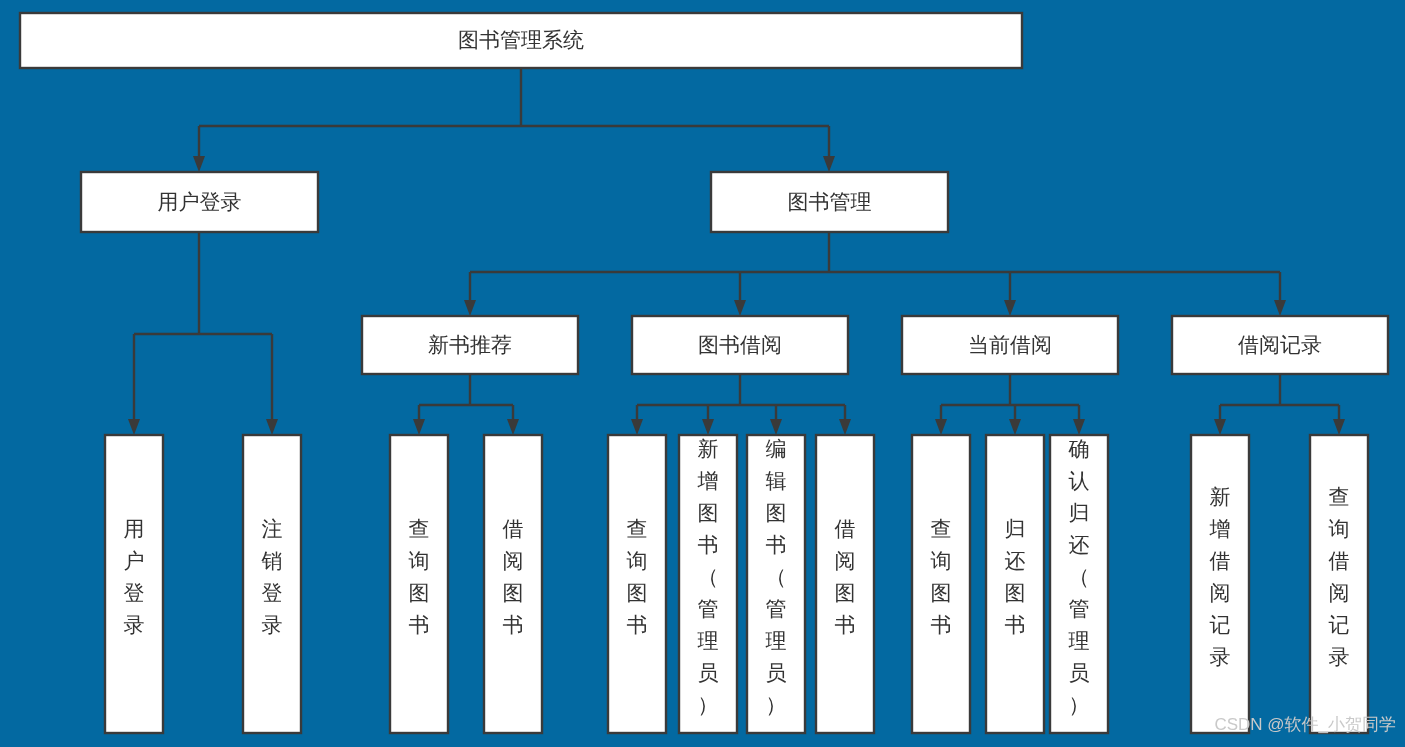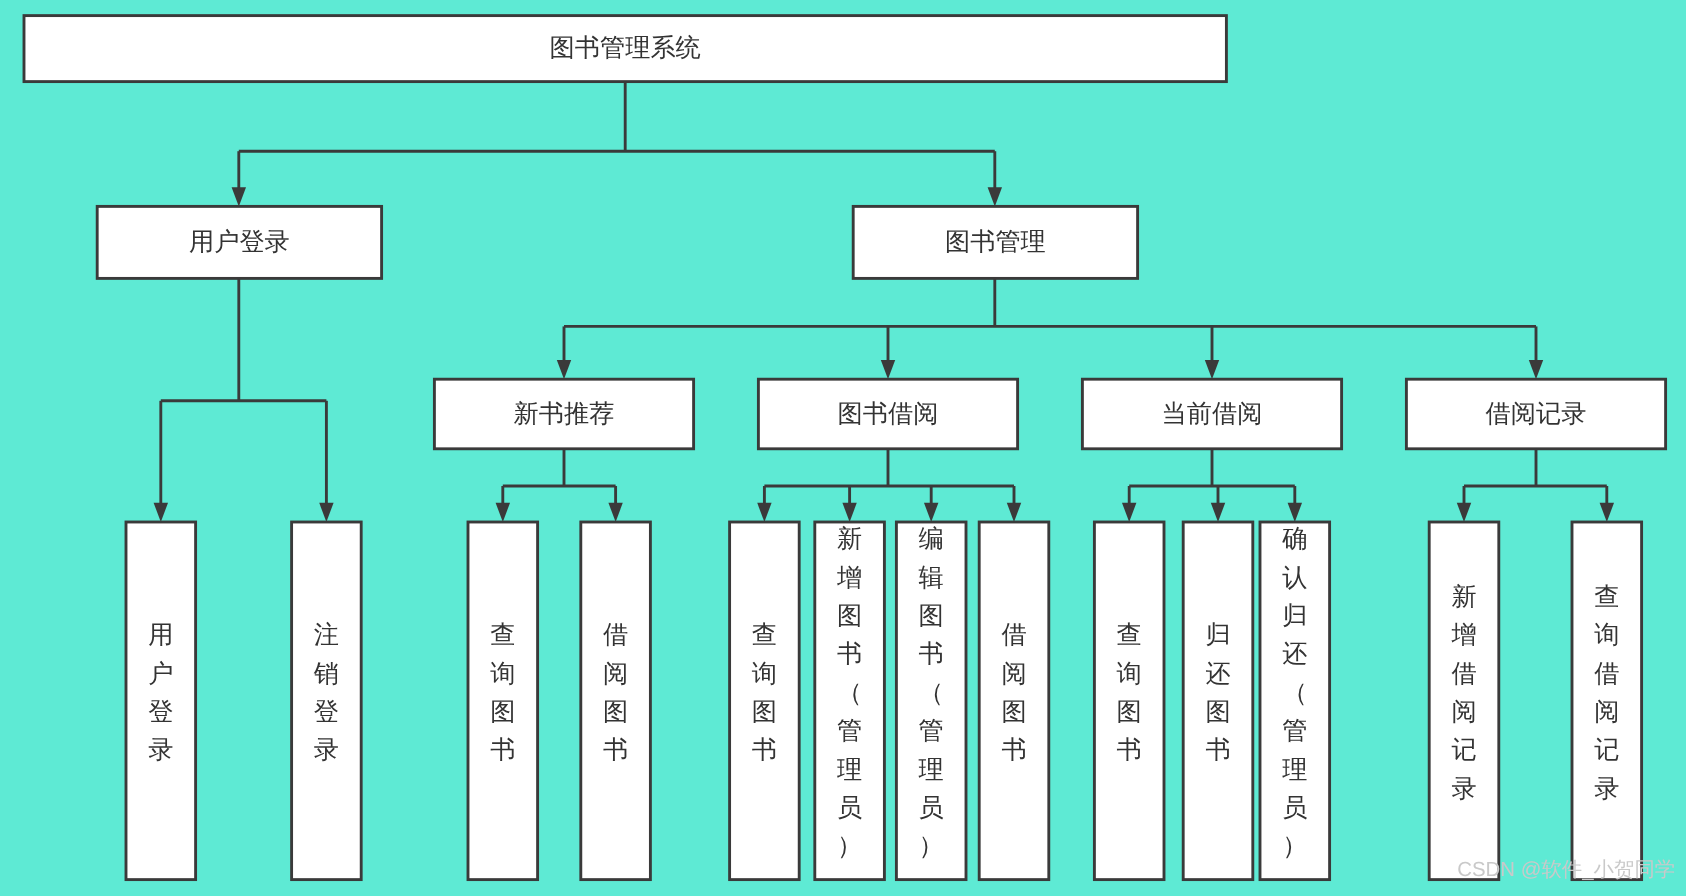--- a/index.html
+++ b/index.html
@@ -8,21 +8,21 @@
     padding: 0;
     background: #ffffff;
   }
   body {
     font-family: "Liberation Sans", "DejaVu Sans", sans-serif;
   }
   #diagram-root {
     position: relative;
     width: 1405px;
     height: 747px;
-    background: #5eead4;
+    background: #0369a1;
     overflow: hidden;
   }
   svg.diagram-canvas {
     position: absolute;
     top: 0;
     left: 0;
     width: 1405px;
     height: 747px;
     display: block;
   }

